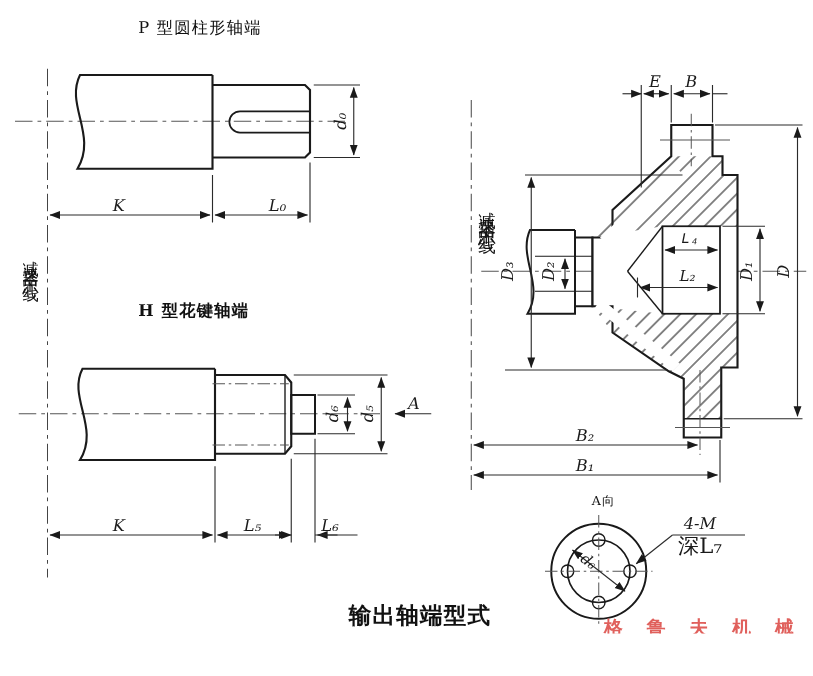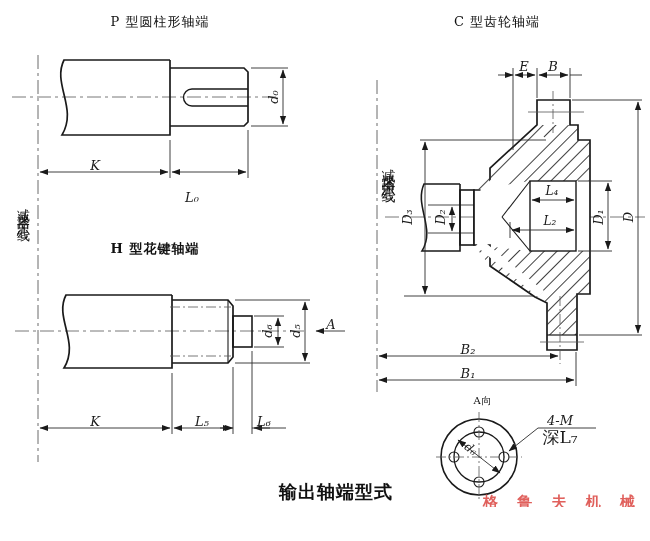--- a/index.html
+++ b/index.html
@@ -155,44 +155,43 @@
     <line x1="479" y1="412" x2="479" y2="502" stroke="#555" stroke-width="0.8" stroke-dasharray="10 3 2 3"></line>
     <line x1="458" y1="440" x2="500" y2="473" stroke="#2a2a2a" stroke-width="0.9" marker-start="url(#arr)" marker-end="url(#arr)"></line>
     <g stroke="#2a2a2a" stroke-width="0.9">
       <line x1="538" y1="428" x2="509" y2="451" marker-end="url(#arr)"></line>
       <line x1="538" y1="428" x2="596" y2="428"></line>
     </g>
   </g>
 </svg>
 
 <div class="title" style="left:160px;top:22px;">P 型圆柱形轴端</div>
-<div class="title" style="left:497px;top:22px;">C 型齿轮轴端</div>
 <div class="title" style="left:155px;top:249px;font-weight:bold;">H 型花键轴端</div>
 <div class="title" style="left:483px;top:401px;font-size:10px;">A向</div>
 <div class="title caption" style="left:336px;top:492px;">输出轴端型式</div>
 
 <div class="vtext" style="left:14px;top:198px;">减速器中心线</div>
 <div class="vtext" style="left:380px;top:158px;font-size:14px;">减速器中心线</div>
 
 <div class="lbl" style="left:95px;top:165px;">K</div>
-<div class="lbl" style="left:192px;top:165px;margin-top:32px;">L₀</div>
+<div class="lbl" style="left:222px;top:165px;">L₀</div>
 <div class="lbl rot" style="left:273px;top:97px;">d₀</div>
 
 <div class="lbl" style="left:95px;top:421px;">K</div>
 <div class="lbl" style="left:202px;top:421px;">L₅</div>
 <div class="lbl" style="left:264px;top:421px;">L₆</div>
 <div class="lbl rot" style="left:267px;top:331px;">d₆</div>
 <div class="lbl rot" style="left:295px;top:331px;">d₅</div>
 <div class="lbl" style="left:331px;top:324px;">A</div>
 
 <div class="lbl" style="left:524px;top:66px;">E</div>
 <div class="lbl" style="left:553px;top:66px;">B</div>
 <div class="lbl rot" style="left:407px;top:217px;">D₃</div>
 <div class="lbl rot" style="left:440px;top:217px;">D₂</div>
-<div class="lbl small" style="left:552px;top:191px;">L₄</div>
+<div class="lbl small" style="left:552px;top:191px;font-family:Liberation Mono, monospace;">L₄</div>
 <div class="lbl small" style="left:550px;top:221px;">L₂</div>
 <div class="lbl rot" style="left:598px;top:217px;">D₁</div>
 <div class="lbl rot" style="left:628px;top:217px;">D</div>
 <div class="lbl" style="left:468px;top:349px;text-align:right;">B₂</div>
 <div class="lbl" style="left:468px;top:373px;">B₁</div>
 
 <div class="lbl" style="left:560px;top:420px;">4-M</div>
 <div class="lbl" style="left:560px;top:437px;font-style:normal;font-size:17px;">深L₇</div>
 <div class="lbl" style="left:471px;top:449px;transform:translate(-50%,-50%) rotate(38deg);font-size:12px;">d₆</div>
 

